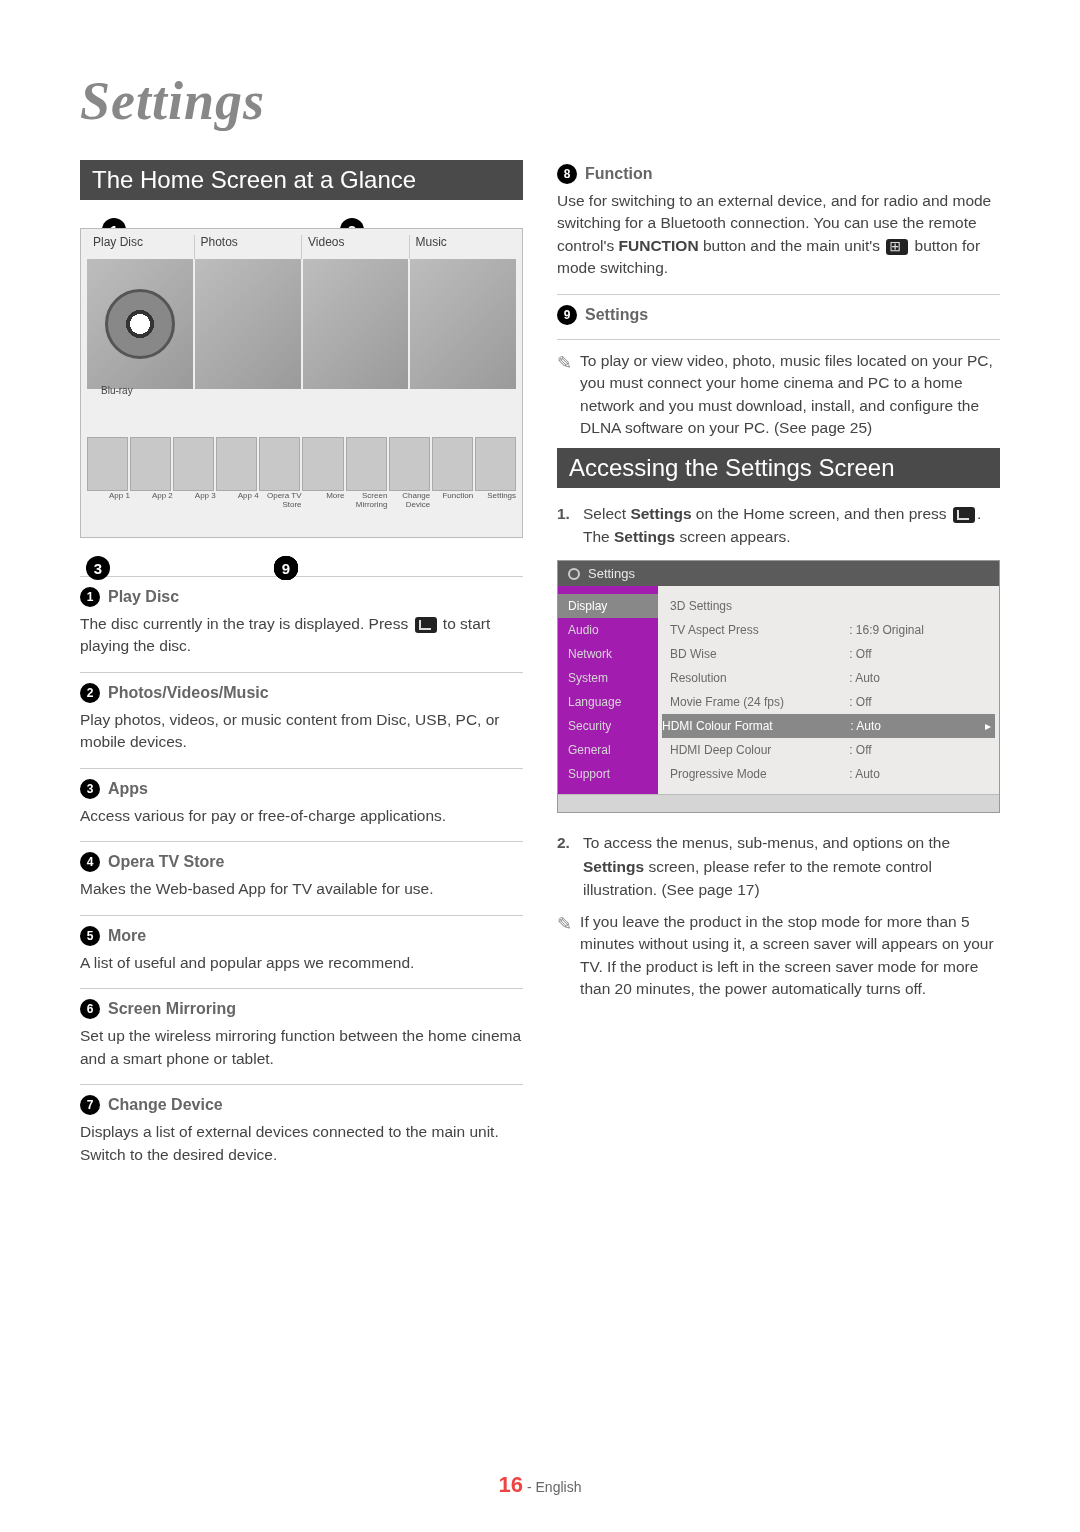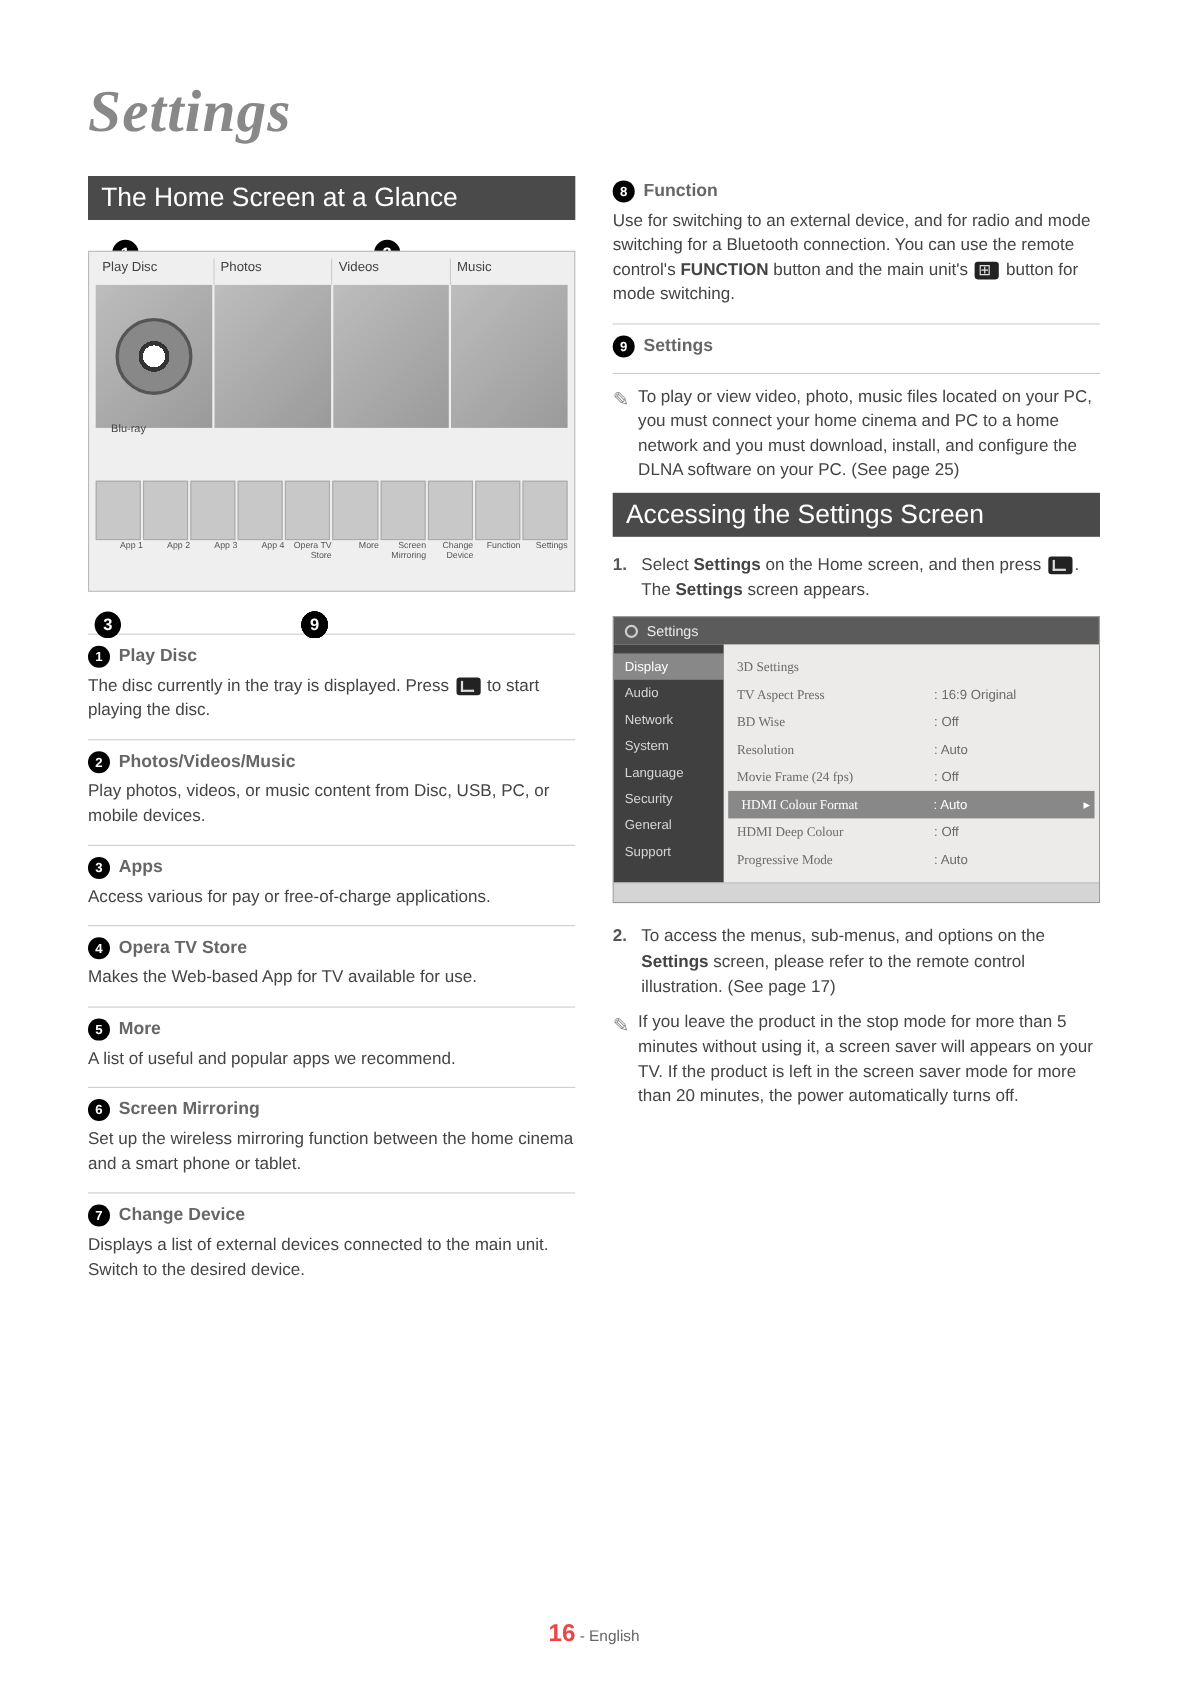--- a/index.html
+++ b/index.html
@@ -183,41 +183,41 @@
   }
   .settings-titlebar .ring {
     width:12px; height:12px; border:2px solid #ccc; border-radius:50%;
   }
   .settings-body {
     display:flex;
     min-height:200px;
   }
   .settings-side {
     width:100px;
-    background:#404040;
+    background:#a21caf;
     color:#d6d6d6;
     font-size:12px;
     padding:8px 0;
   }
   .settings-side div { padding:5px 10px; }
   .settings-side .sel { background:#888; color:#fff; }
   .settings-main {
     flex:1;
     background:#ecebe9;
     color:#6a6a6a;
     padding:8px 12px;
   }
   .srow {
     display:flex;
     padding:5px 0;
     font-size:12px;
   }
-  .srow.hl { background:#888; color:#fff; padding:5px 12px; margin:0 -8px; position:relative; }
+  .srow.hl { background:#888; color:#fff; padding:5px 0; margin:0 -8px; position:relative; }
   .srow.hl::after { content:"▸"; position:absolute; right:4px; color:#fff; }
-  .srow .lbl { flex:1.3;font-family:Liberation Serif, serif; }
+  .srow .lbl { flex:1.3; }
   .srow .val { flex:1; }
   .settings-footer { height:18px; background:#d5d5d5; border-top:1px solid #bbb; }
   .page-foot {
     position:absolute;
     bottom:34px; left:0; right:0;
     text-align:center;
     font-size:14px;
     color:#666;
   }
   .page-foot .pn { font-size:22px; font-weight:bold; color:#ef4444; }

